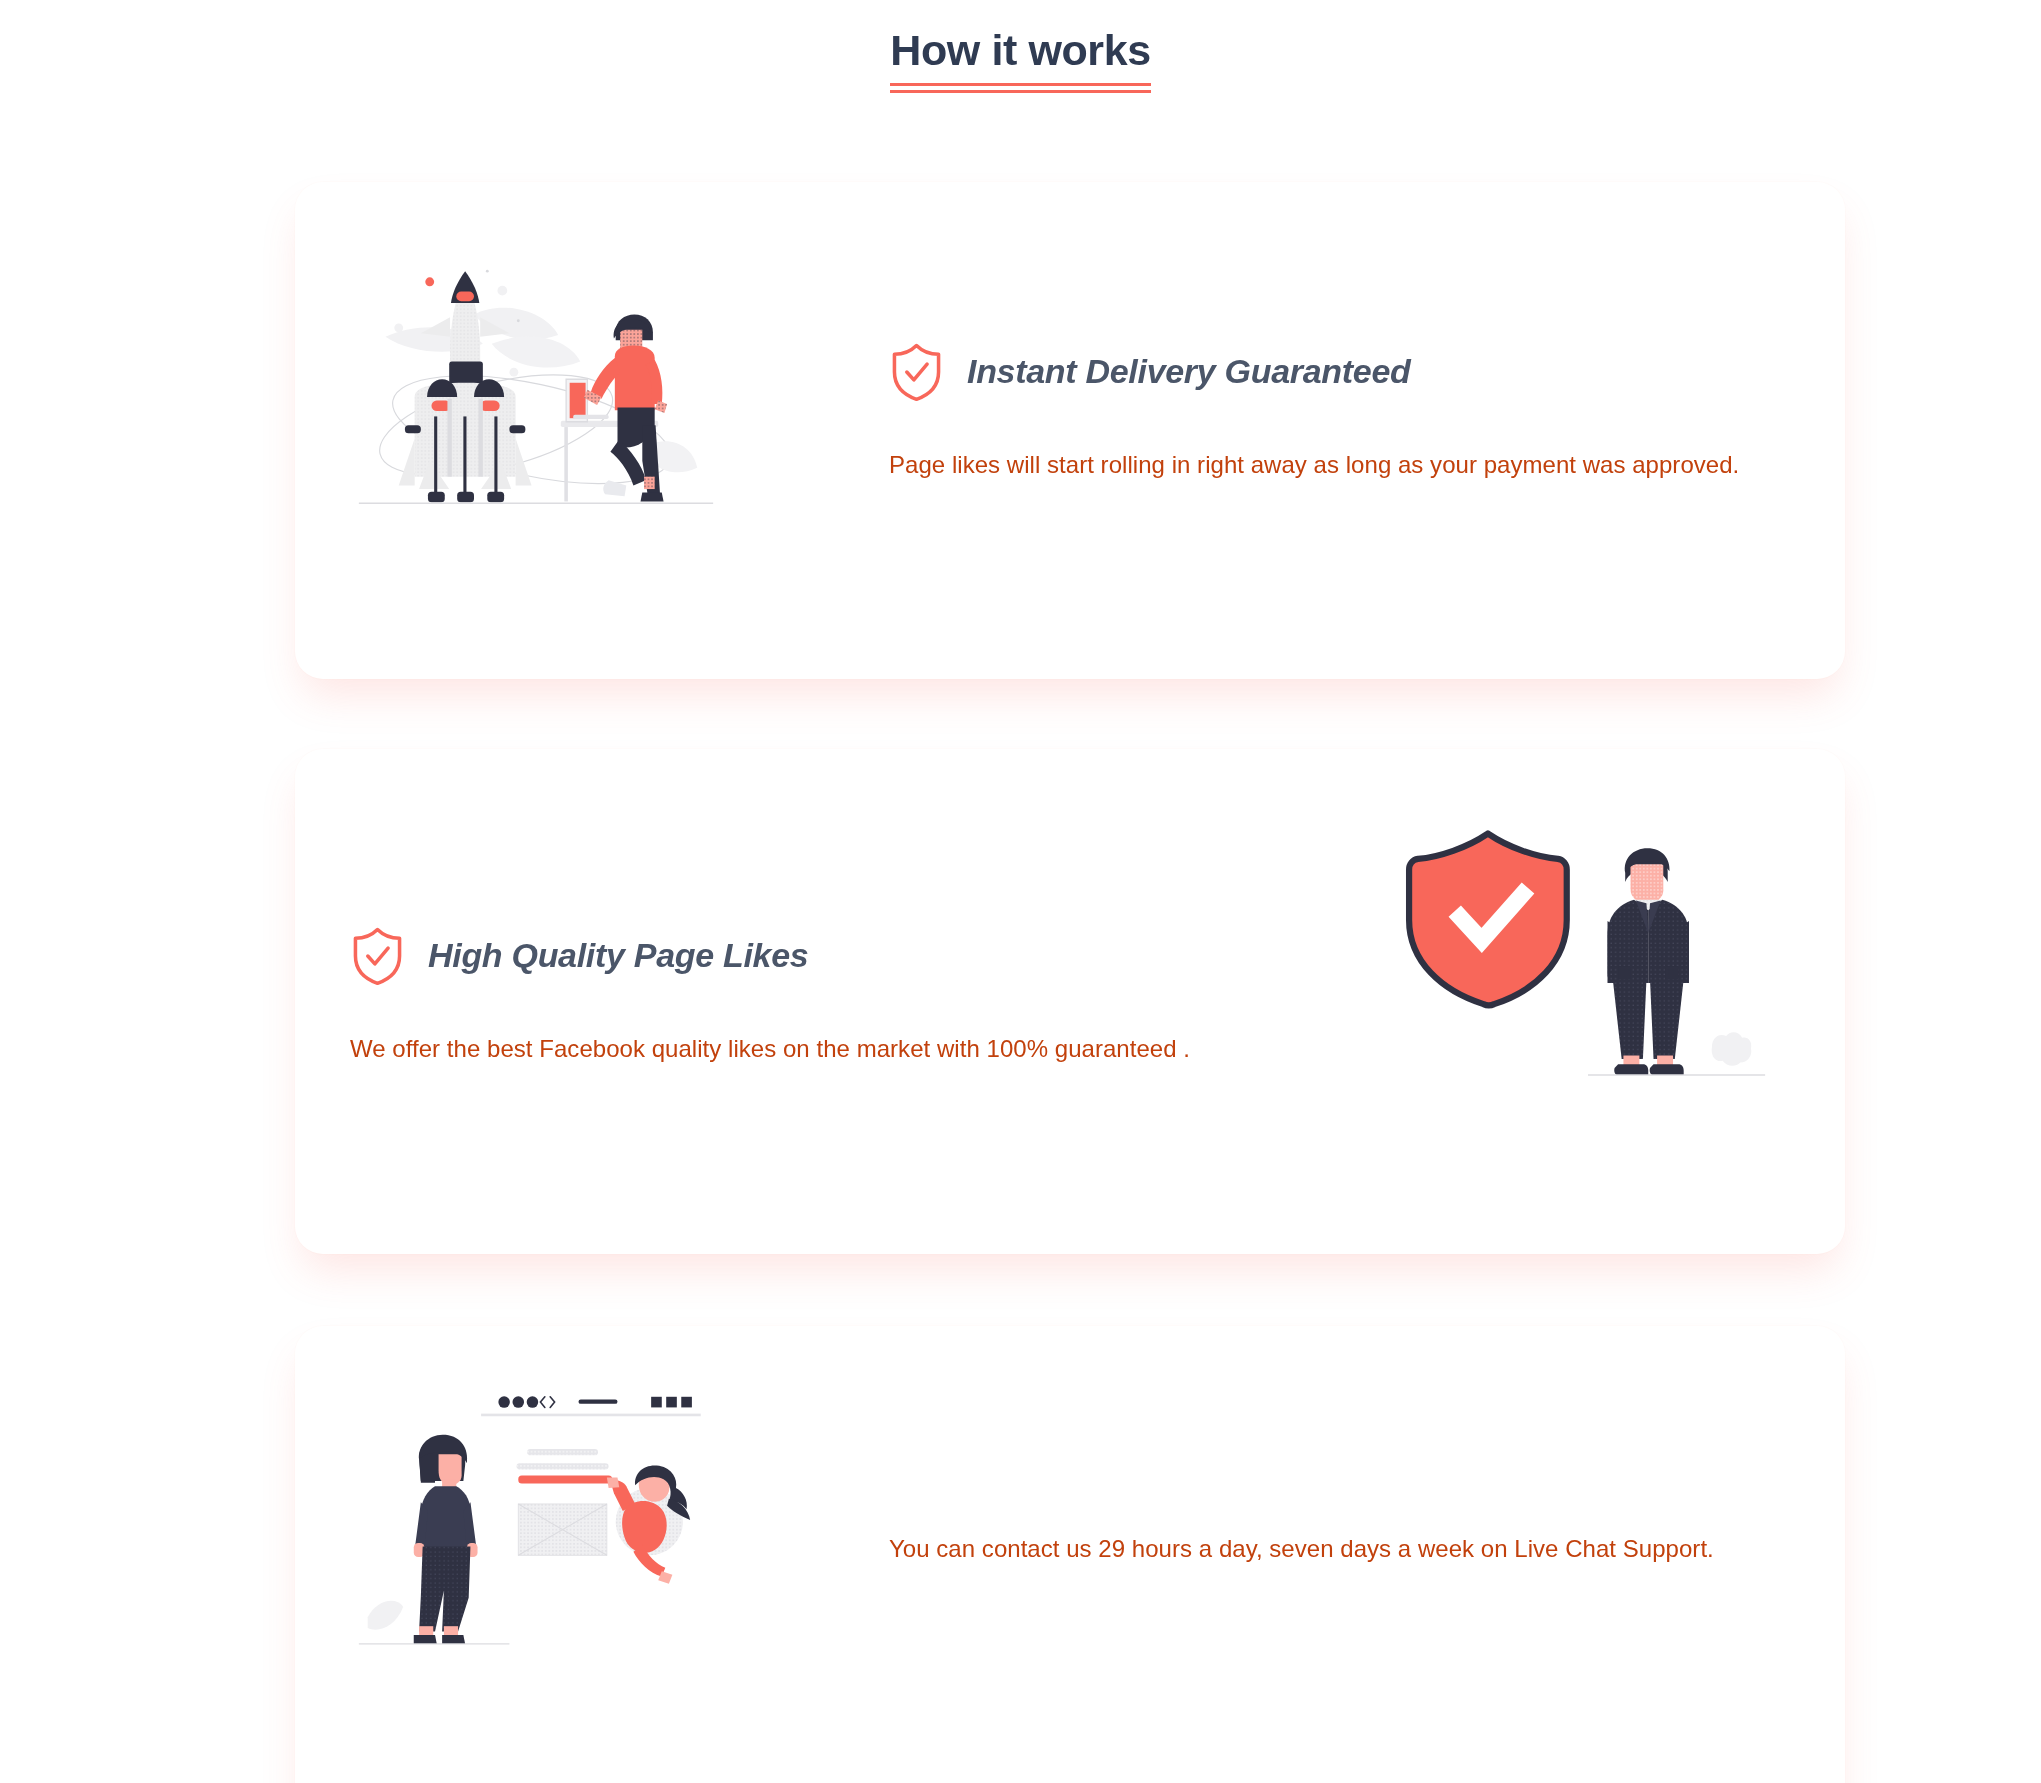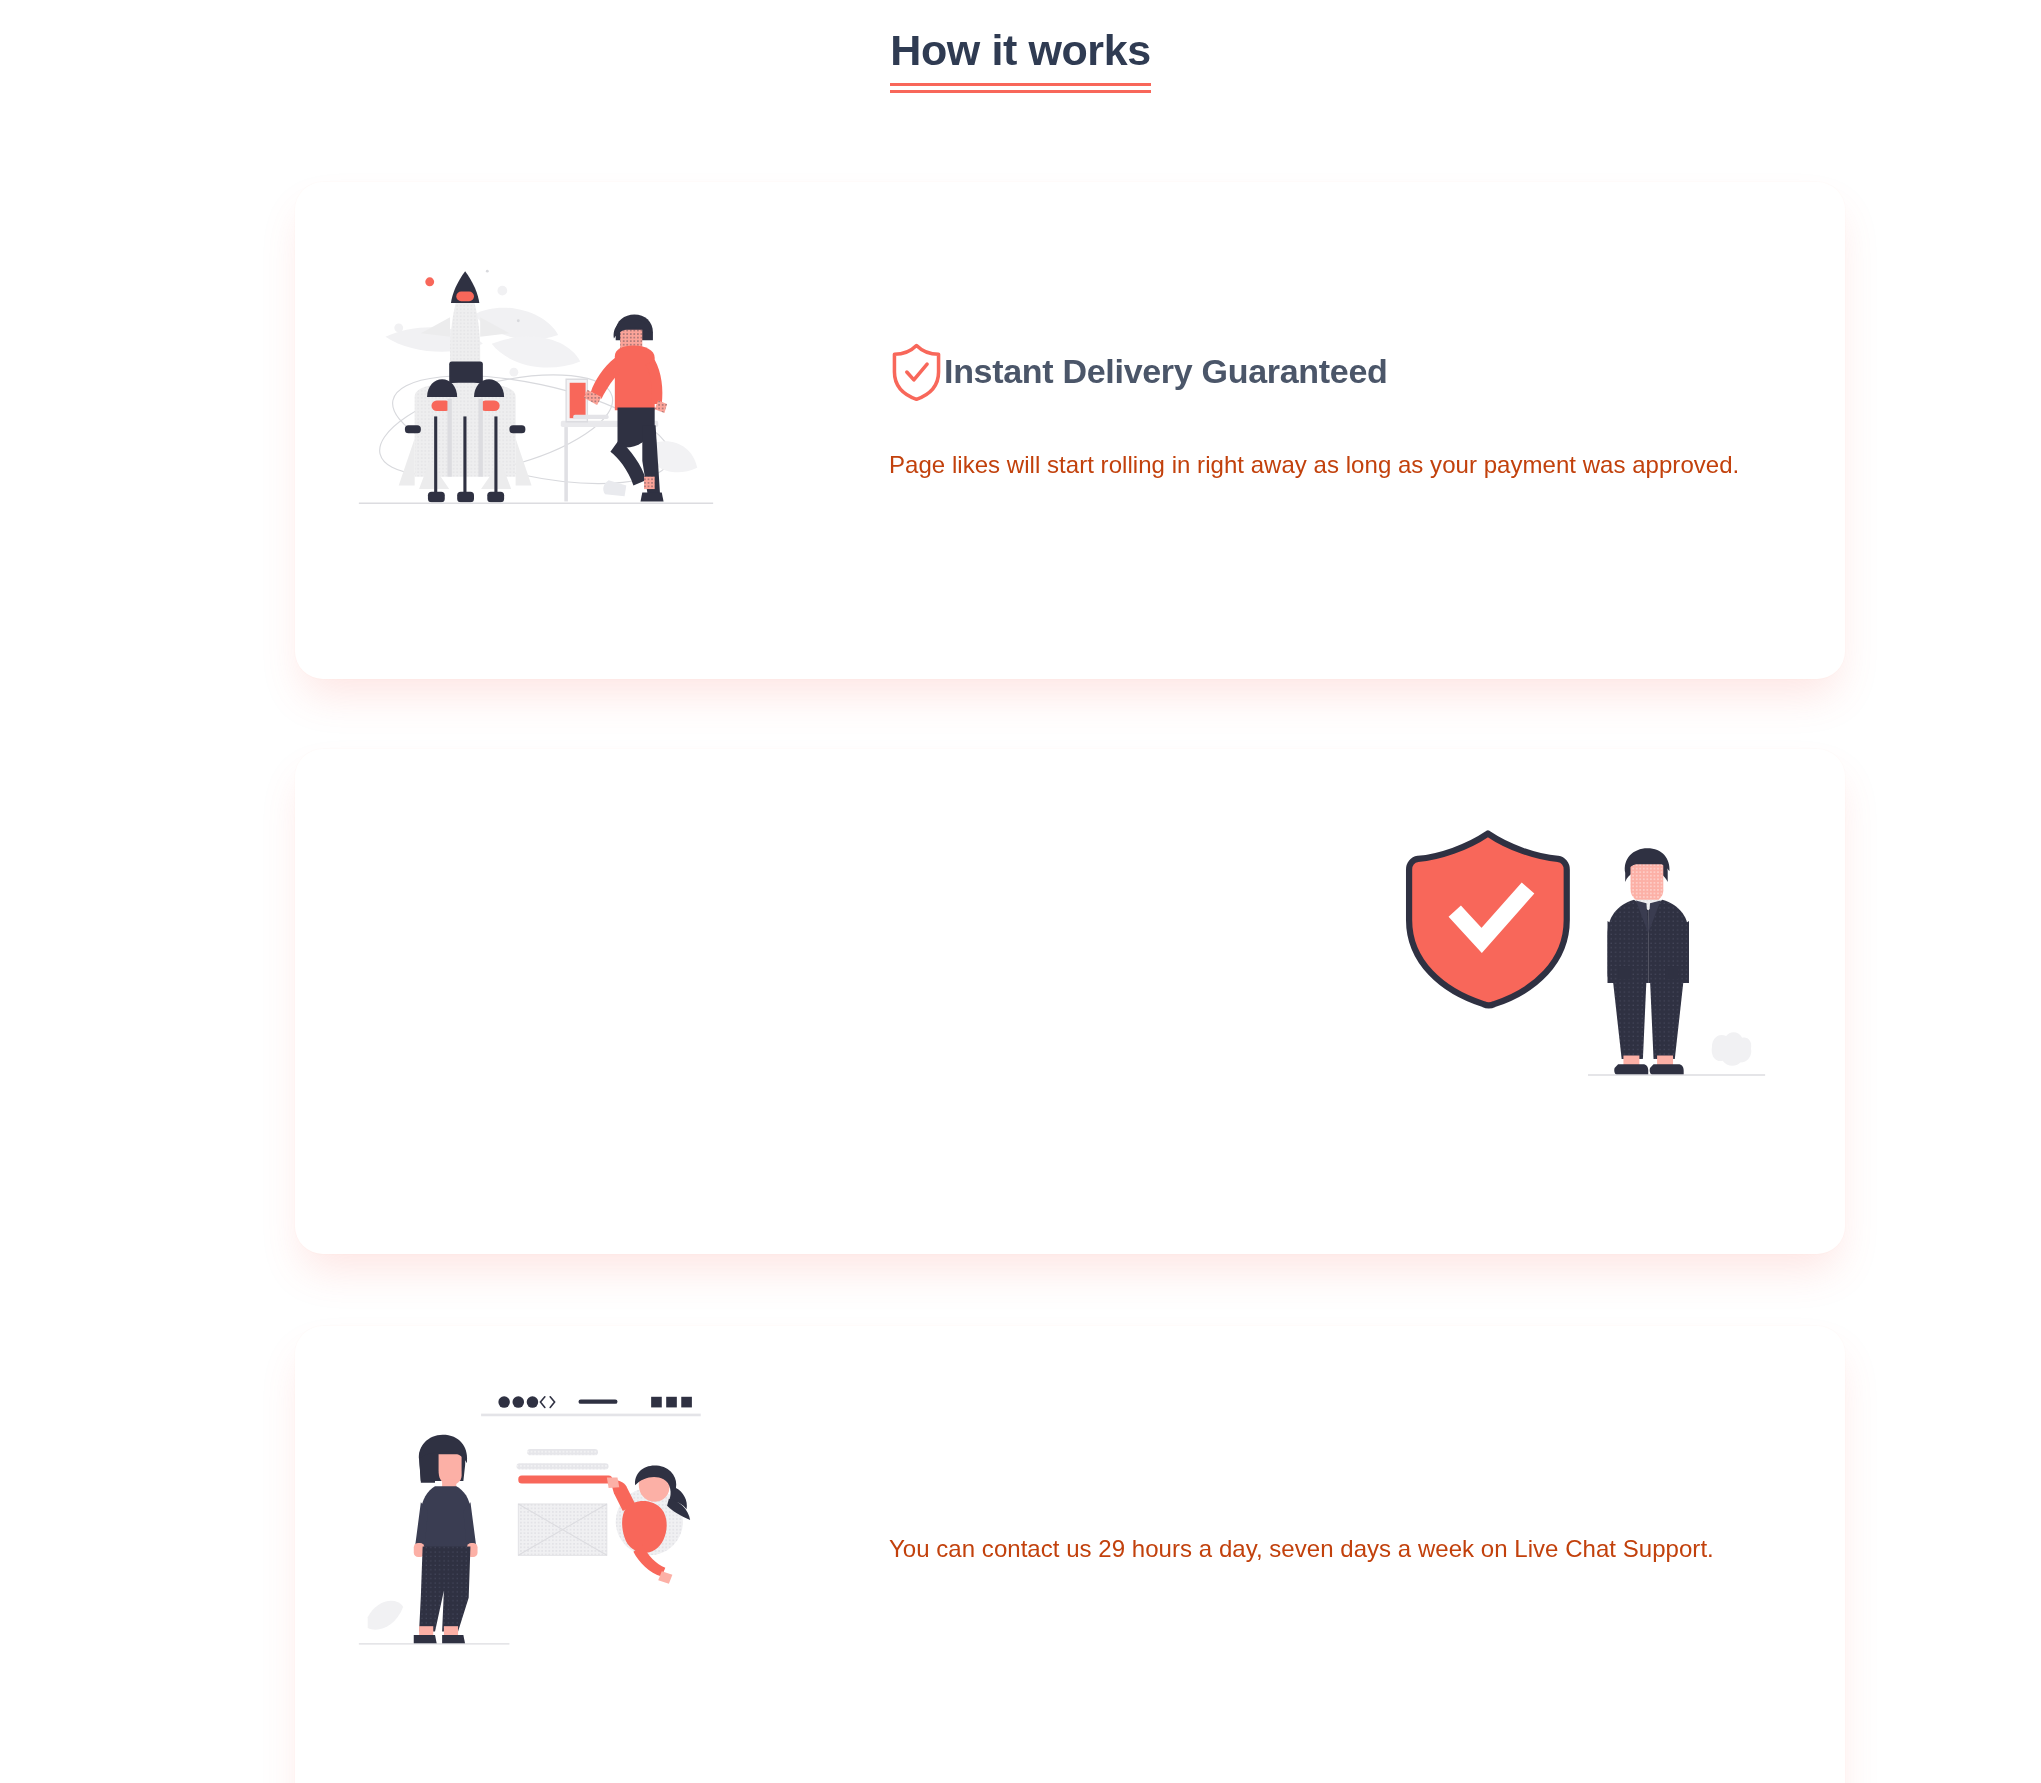--- a/index.html
+++ b/index.html
@@ -70,20 +70,22 @@
 
   
   .text-block { position: absolute; }
   #card-1 .text-block { left: 594px; top: 160px; width: 913px; }
   #card-2 .text-block { left: 55px;  top: 177px; width: 913px; }
   #card-3 .text-block { left: 594px; top: 160px; width: 913px; }
 
   .heading-row {
     display: flex;
     align-items: center;
+    gap: 23px;
+    font-style: italic;
   }
   .shield-icon { flex: 0 0 auto; width: 55px; height: 60px; display: block; }
   .card-heading {
     font-size: 34px;
     font-weight: bold;
     color: #4b5669;
     letter-spacing: -0.3px;
     line-height: 1.15;
     white-space: nowrap;
   }
@@ -280,20 +282,30 @@
           <path d="M244 278 L272 278 C276 278 278 281 278 285 L278 290 L244 290 C240 290 239 286 240 282 Z" fill="#2f3142"></path>
           <path d="M284 278 L312 278 C316 278 318 281 318 285 L318 290 L284 290 C280 290 279 286 280 282 Z" fill="#2f3142"></path>
 
           <path d="M350 258 C350 248 358 242 366 246 C370 240 380 240 384 248 C390 246 396 252 394 260
                    C396 268 390 276 382 276 C376 282 366 280 362 274 C354 276 348 268 350 258 Z" fill="#f1f1f3"></path>
 
           <line x1="210" y1="290" x2="410" y2="290" stroke="#dcdce0" stroke-width="1.5"></line>
         </svg>
       </div>
 
+      <div class="text-block">
+        <div class="heading-row">
+          <svg class="shield-icon" viewBox="0 0 62 68">
+            <path d="M31 4 C24 11 14 14 6 14 L6 34 C6 50 17 60 31 65 C45 60 56 50 56 34 L56 14 C48 14 38 11 31 4 Z" fill="none" stroke="#f8675a" stroke-width="4" stroke-linejoin="round"></path>
+            <path d="M20 34 L28 43 L43 25" fill="none" stroke="#f8675a" stroke-width="4" stroke-linecap="round" stroke-linejoin="round"></path>
+          </svg>
+          <div class="card-heading">High Quality Page Likes</div>
+        </div>
+        <p class="card-body">We offer the best Facebook quality likes on the market with 100% guaranteed .</p>
+      </div>
 
     </div>
   </div>
 
   <div class="card" id="card-3">
     <div class="card-inner">
 
       <div class="illus" id="illus-3">
         <svg viewBox="0 0 420 312" xmlns="http://www.w3.org/2000/svg">
           <defs>

